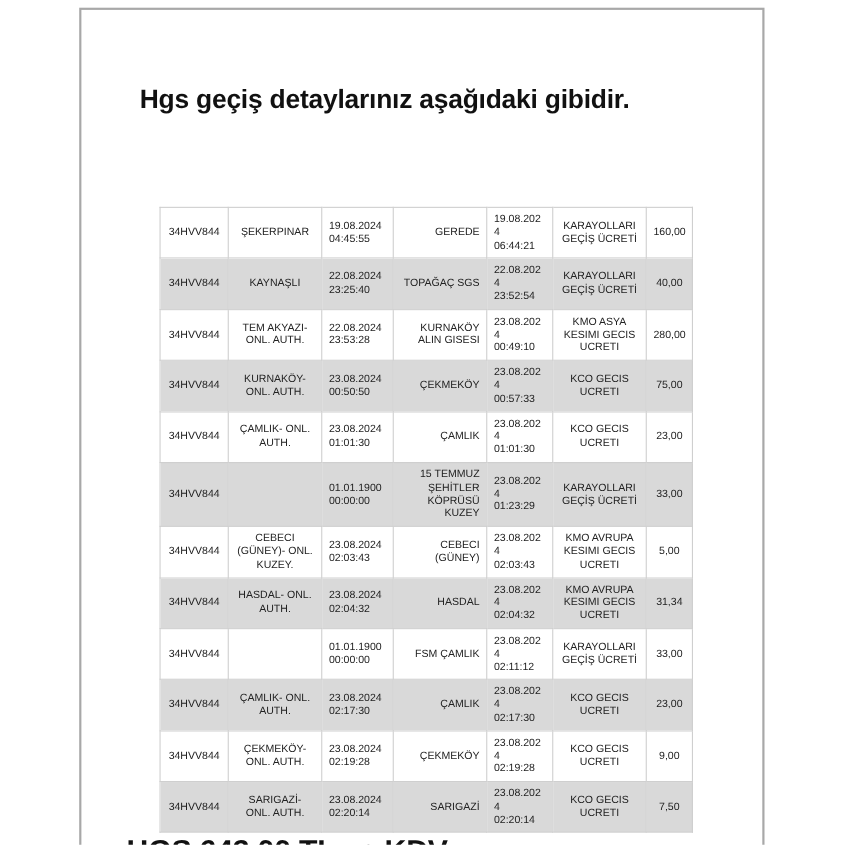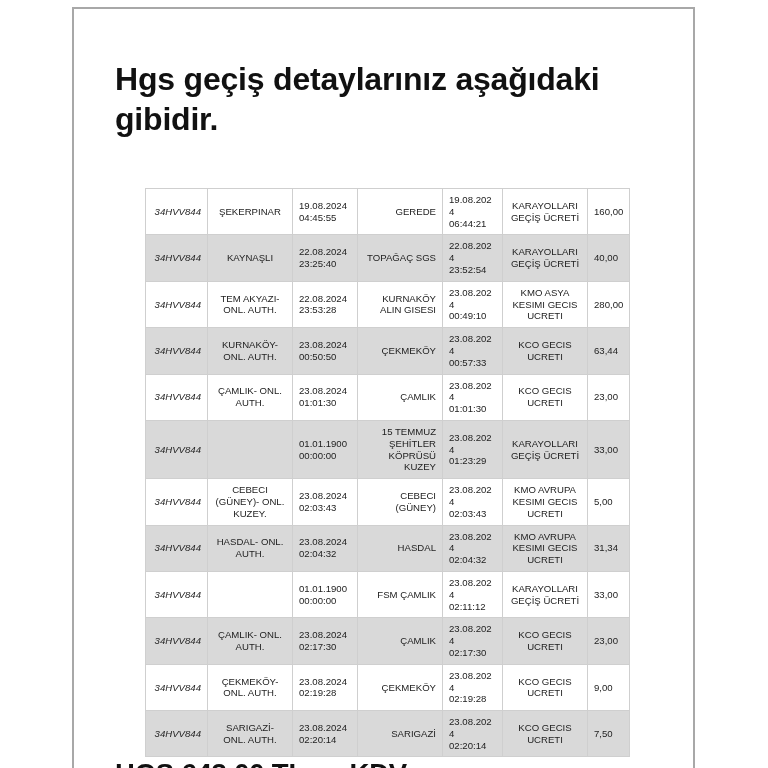--- a/index.html
+++ b/index.html
@@ -28,22 +28,22 @@
     box-sizing: border-box;
     overflow: hidden;
   }
 
   
   #doc-heading {
     position: absolute;
     left: 41px;       
     top: 50px;
     width: 530px;
-    margin: 0;
-    font-size: 32px;
+    margin: 12px;
+    font-size: 24px;
     line-height: 40px;
     font-weight: bold;
     color: #111111;
     letter-spacing: -0.2px;
     white-space: pre-wrap;
   }
 
   
   #hgs-table-wrap {
     position: absolute;
@@ -73,27 +73,27 @@
 
   
   col.c-plate   { width: 62px; }
   col.c-entry   { width: 85px; }
   col.c-edate   { width: 65px; }
   col.c-exit    { width: 85px; }
   col.c-xdate   { width: 60px; }
   col.c-type    { width: 85px; }
   col.c-amount  { width: 42px; }
 
-  td.cell-plate  { text-align: right;  white-space: nowrap; font-style: italic; }
+  td.cell-plate  { text-align: center;  white-space: nowrap; }
   td.cell-entry  { text-align: center; }
   td.cell-edate  { text-align: left;  white-space: pre-line; }
   td.cell-exit   { text-align: right; }
   td.cell-xdate  { text-align: left;  white-space: pre-line; }
   td.cell-type   { text-align: center; }
-  td.cell-amount { white-space: nowrap; margin-left: 12px; }
+  td.cell-amount { text-align: center; white-space: nowrap; margin-left: 12px; }
 
   
   #footer-cut {
     position: absolute;
     left: 41px;
     top: 745px;
     width: 540px;
     font-size: 27.5px;
     line-height: 40px;
     font-weight: bold;
@@ -157,21 +157,21 @@
           </tr>
           <tr class="row-alt">
             <td class="cell-plate">34HVV844</td>
             <td class="cell-entry">KURNAKÖY- ONL. AUTH.</td>
             <td class="cell-edate">23.08.2024
 00:50:50</td>
             <td class="cell-exit">ÇEKMEKÖY</td>
             <td class="cell-xdate">23.08.2024
 00:57:33</td>
             <td class="cell-type">KCO GECIS UCRETI</td>
-            <td class="cell-amount">63,44</td>
+            <td class="cell-amount">75,00</td>
           </tr>
           <tr class="">
             <td class="cell-plate">34HVV844</td>
             <td class="cell-entry">ÇAMLIK- ONL. AUTH.</td>
             <td class="cell-edate">23.08.2024
 01:01:30</td>
             <td class="cell-exit">ÇAMLIK</td>
             <td class="cell-xdate">23.08.2024
 01:01:30</td>
             <td class="cell-type">KCO GECIS UCRETI</td>

